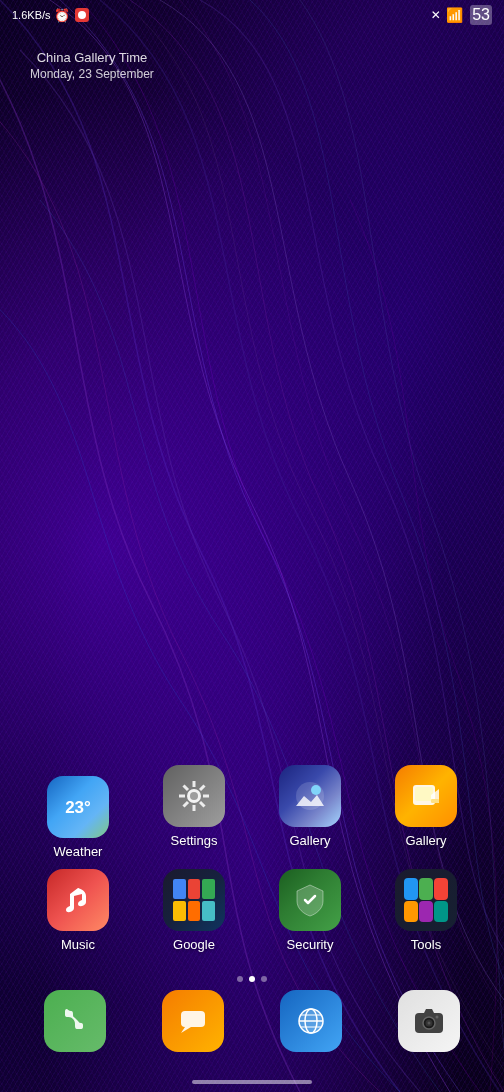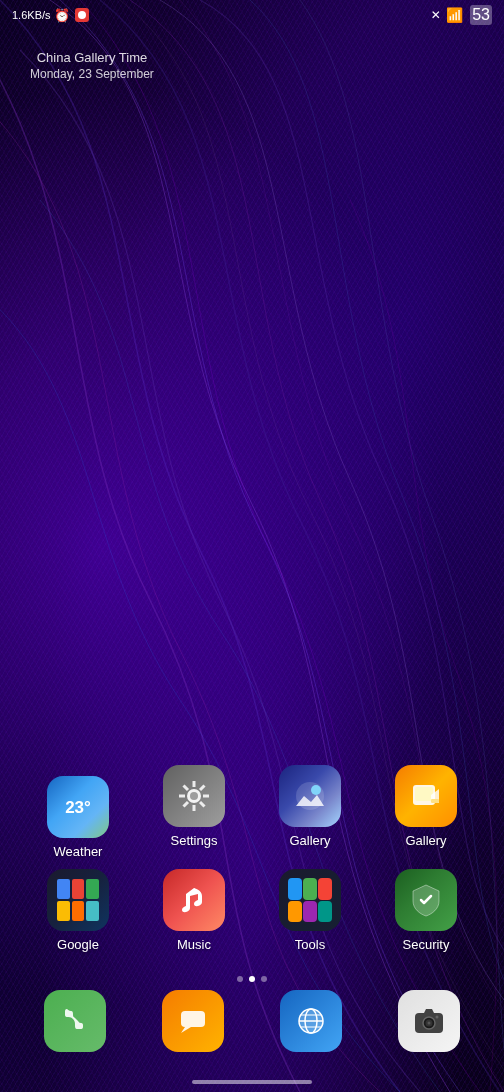--- a/index.html
+++ b/index.html
@@ -448,64 +448,64 @@
         </svg>
       </div>
       <span class="app-label">Gallery</span>
     </div>
 
   </div>
 
   <div class="app-row">
 
     <div class="app-item">
+      <div class="app-icon icon-music">
+        <svg width="36" height="36" viewBox="0 0 36 36">
+          <path d="M18 6 C18,6 26,8 26,14 L26,20 C26,23 22,24 22,24 C22,24 18,25 18,22 C18,19 22,18 22,18 L22,12 L14,14 L14,26 C14,29 10,30 10,30 C10,30 6,31 6,28 C6,25 10,24 10,24 L10,12 Z" fill="white"></path>
+        </svg>
+      </div>
+      <span class="app-label">Music</span>
+    </div>
+
+    <div class="app-item">
       <div class="app-icon icon-google">
         <div class="google-grid">
           <div class="google-cell" style="background:#4285F4"></div>
           <div class="google-cell" style="background:#EA4335"></div>
           <div class="google-cell" style="background:#34A853"></div>
           <div class="google-cell" style="background:#FBBC04"></div>
           <div class="google-cell" style="background:#FF6D00"></div>
           <div class="google-cell" style="background:#46BDC6"></div>
         </div>
       </div>
       <span class="app-label">Google</span>
     </div>
 
     <div class="app-item">
-      <div class="app-icon icon-music">
-        <svg width="36" height="36" viewBox="0 0 36 36">
-          <path d="M18 6 C18,6 26,8 26,14 L26,20 C26,23 22,24 22,24 C22,24 18,25 18,22 C18,19 22,18 22,18 L22,12 L14,14 L14,26 C14,29 10,30 10,30 C10,30 6,31 6,28 C6,25 10,24 10,24 L10,12 Z" fill="white"></path>
+      <div class="app-icon icon-security">
+        <svg width="38" height="38" viewBox="0 0 38 38">
+          <path d="M19,4 L32,10 L32,20 C32,28 25,33 19,35 C13,33 6,28 6,20 L6,10 Z" fill="rgba(255,255,255,0.2)" stroke="rgba(255,255,255,0.4)" stroke-width="1"></path>
+          <path d="M14,19 L17,22 L24,15" stroke="white" stroke-width="2.5" fill="none" stroke-linecap="round" stroke-linejoin="round"></path>
         </svg>
       </div>
-      <span class="app-label">Music</span>
+      <span class="app-label">Security</span>
     </div>
 
     <div class="app-item">
       <div class="app-icon icon-tools">
         <div class="tools-grid">
           <div class="tools-cell" style="background:#2196F3;border-radius:4px;"></div>
           <div class="tools-cell" style="background:#4CAF50;border-radius:4px;"></div>
           <div class="tools-cell" style="background:#F44336;border-radius:4px;"></div>
           <div class="tools-cell" style="background:#FF9800;border-radius:4px;"></div>
           <div class="tools-cell" style="background:#9C27B0;border-radius:4px;"></div>
           <div class="tools-cell" style="background:#009688;border-radius:4px;"></div>
         </div>
       </div>
       <span class="app-label">Tools</span>
-    </div>
-
-    <div class="app-item">
-      <div class="app-icon icon-security">
-        <svg width="38" height="38" viewBox="0 0 38 38">
-          <path d="M19,4 L32,10 L32,20 C32,28 25,33 19,35 C13,33 6,28 6,20 L6,10 Z" fill="rgba(255,255,255,0.2)" stroke="rgba(255,255,255,0.4)" stroke-width="1"></path>
-          <path d="M14,19 L17,22 L24,15" stroke="white" stroke-width="2.5" fill="none" stroke-linecap="round" stroke-linejoin="round"></path>
-        </svg>
-      </div>
-      <span class="app-label">Security</span>
     </div>
 
   </div>
 </div>
 
 <div class="page-indicators">
   <div class="indicator"></div>
   <div class="indicator active"></div>
   <div class="indicator"></div>
 </div>

